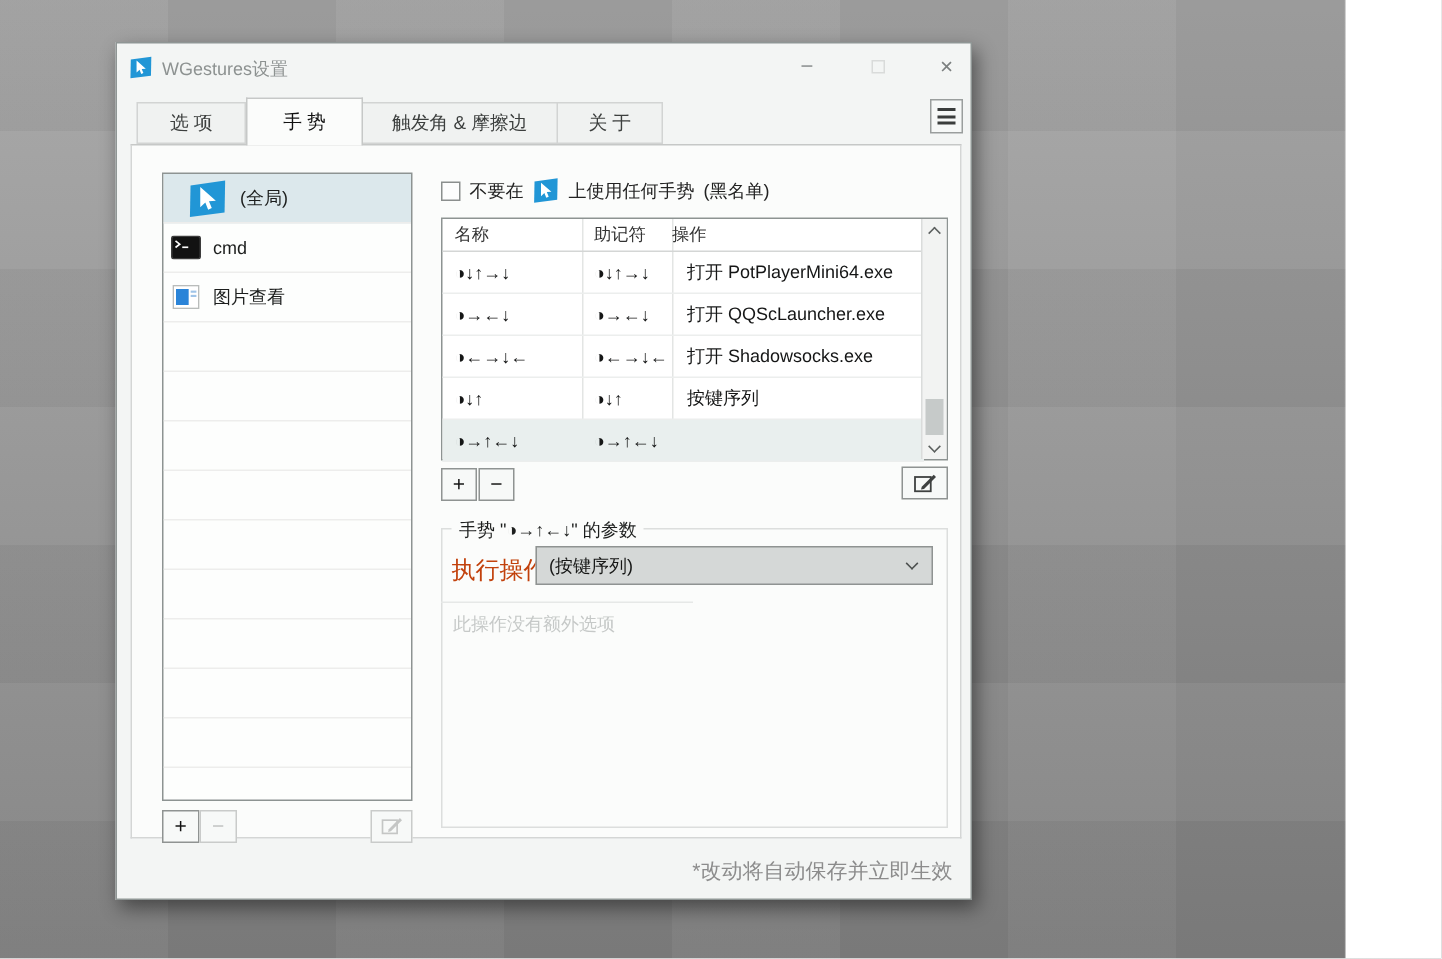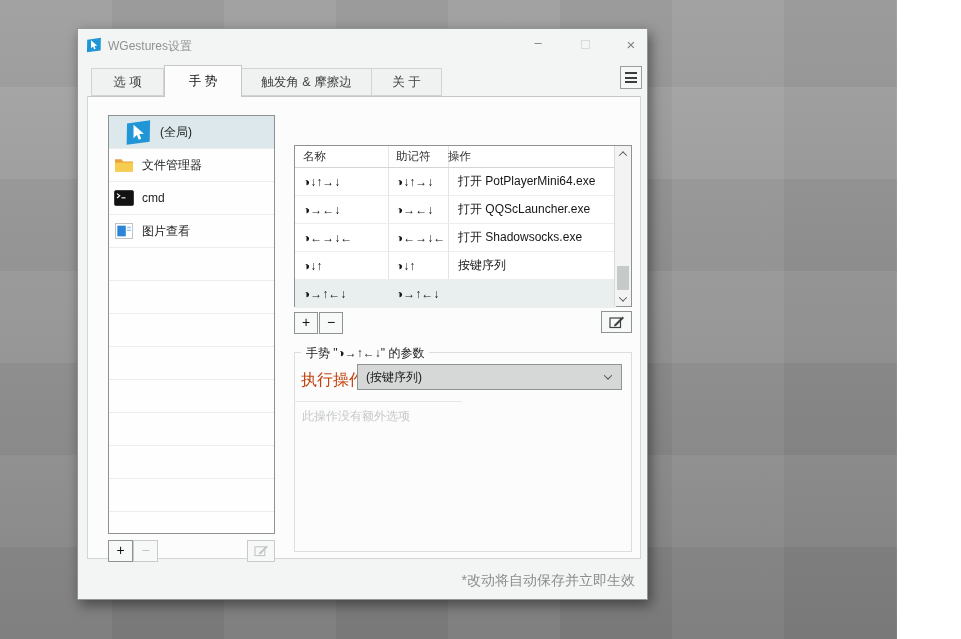--- a/index.html
+++ b/index.html
@@ -146,27 +146,20 @@
       <div class="listbox">
         <div class="lrow selected">
           <svg class="icon28" viewBox="0 0 20 20">
             <path d="M1.5 3.4 L18.6 1 L18.3 16.8 L1.2 19 Z" fill="#2196d6"></path>
             <path d="M6.3 4.2 L6.3 14.2 L8.8 11.9 L10.2 15.4 L12 14.6 L10.6 11.2 L14 11 Z" fill="#ffffff"></path>
           </svg>
           <span class="txt">(全局)</span>
         </div>
         <div class="lrow">
           <svg class="icon20" viewBox="0 0 20 16">
-            <path d="M1 2.2 h6.4 l1.8 2.2 H19 V14.6 H1 Z" fill="#e8a33c"></path>
-            <path d="M1 5.6 H19 V14.6 H1 Z" fill="#f7cd50"></path>
-          </svg>
-          <span class="txt">文件管理器</span>
-        </div>
-        <div class="lrow">
-          <svg class="icon20" viewBox="0 0 20 16">
             <rect x="0.5" y="0.5" width="19" height="15" rx="1.5" fill="#121212" stroke="#3c3c3c"></rect>
             <path d="M3 3.6 l2.8 2.2 -2.8 2.2" stroke="#fff" stroke-width="1.1" fill="none"></path>
             <rect x="7.5" y="7.3" width="4" height="1.1" fill="#fff"></rect>
           </svg>
           <span class="txt">cmd</span>
         </div>
         <div class="lrow">
           <svg class="icon20" viewBox="0 0 20 18">
             <rect x="0.5" y="0.5" width="19" height="17" fill="#fff" stroke="#b9bcbb"></rect>
             <rect x="2.5" y="3" width="9.5" height="12" fill="#2a84d8"></rect>
@@ -187,20 +180,30 @@
       </div>
       <div class="panel-btn lb-add">+</div>
       <div class="panel-btn lb-rem disabled">−</div>
       <div class="panel-btn lb-edit disabled">
         <svg width="15" height="13" viewBox="0 0 16 14" style="margin-top:3px">
           <rect x="1" y="3" width="10.5" height="9.5" fill="none" stroke="#c4c6c5" stroke-width="1.2"></rect>
           <path d="M5.5 9.5 L13.5 1.5 L15 3 L7 11 L5 11.4 Z" fill="#c4c6c5"></path>
         </svg>
       </div>
 
+      <div class="blrow">
+        <span class="checkbox"></span>
+        <span>不要在</span>
+        <svg class="icon18" viewBox="0 0 20 20">
+          <path d="M1.5 3.4 L18.6 1 L18.3 16.8 L1.2 19 Z" fill="#2196d6"></path>
+          <path d="M6.3 4.2 L6.3 14.2 L8.8 11.9 L10.2 15.4 L12 14.6 L10.6 11.2 L14 11 Z" fill="#ffffff"></path>
+        </svg>
+        <span>上使用任何手势</span>
+        <span>(黑名单)</span>
+      </div>
 
       <div class="gtable">
         <div class="g-inner">
           <div class="vline" style="left:93px"></div>
           <div class="vline" style="left:153px"></div>
           <div class="ghead">
             <span class="c0">名称</span>
             <span class="c1">助记符</span>
             <span class="c2">操作</span>
           </div>

